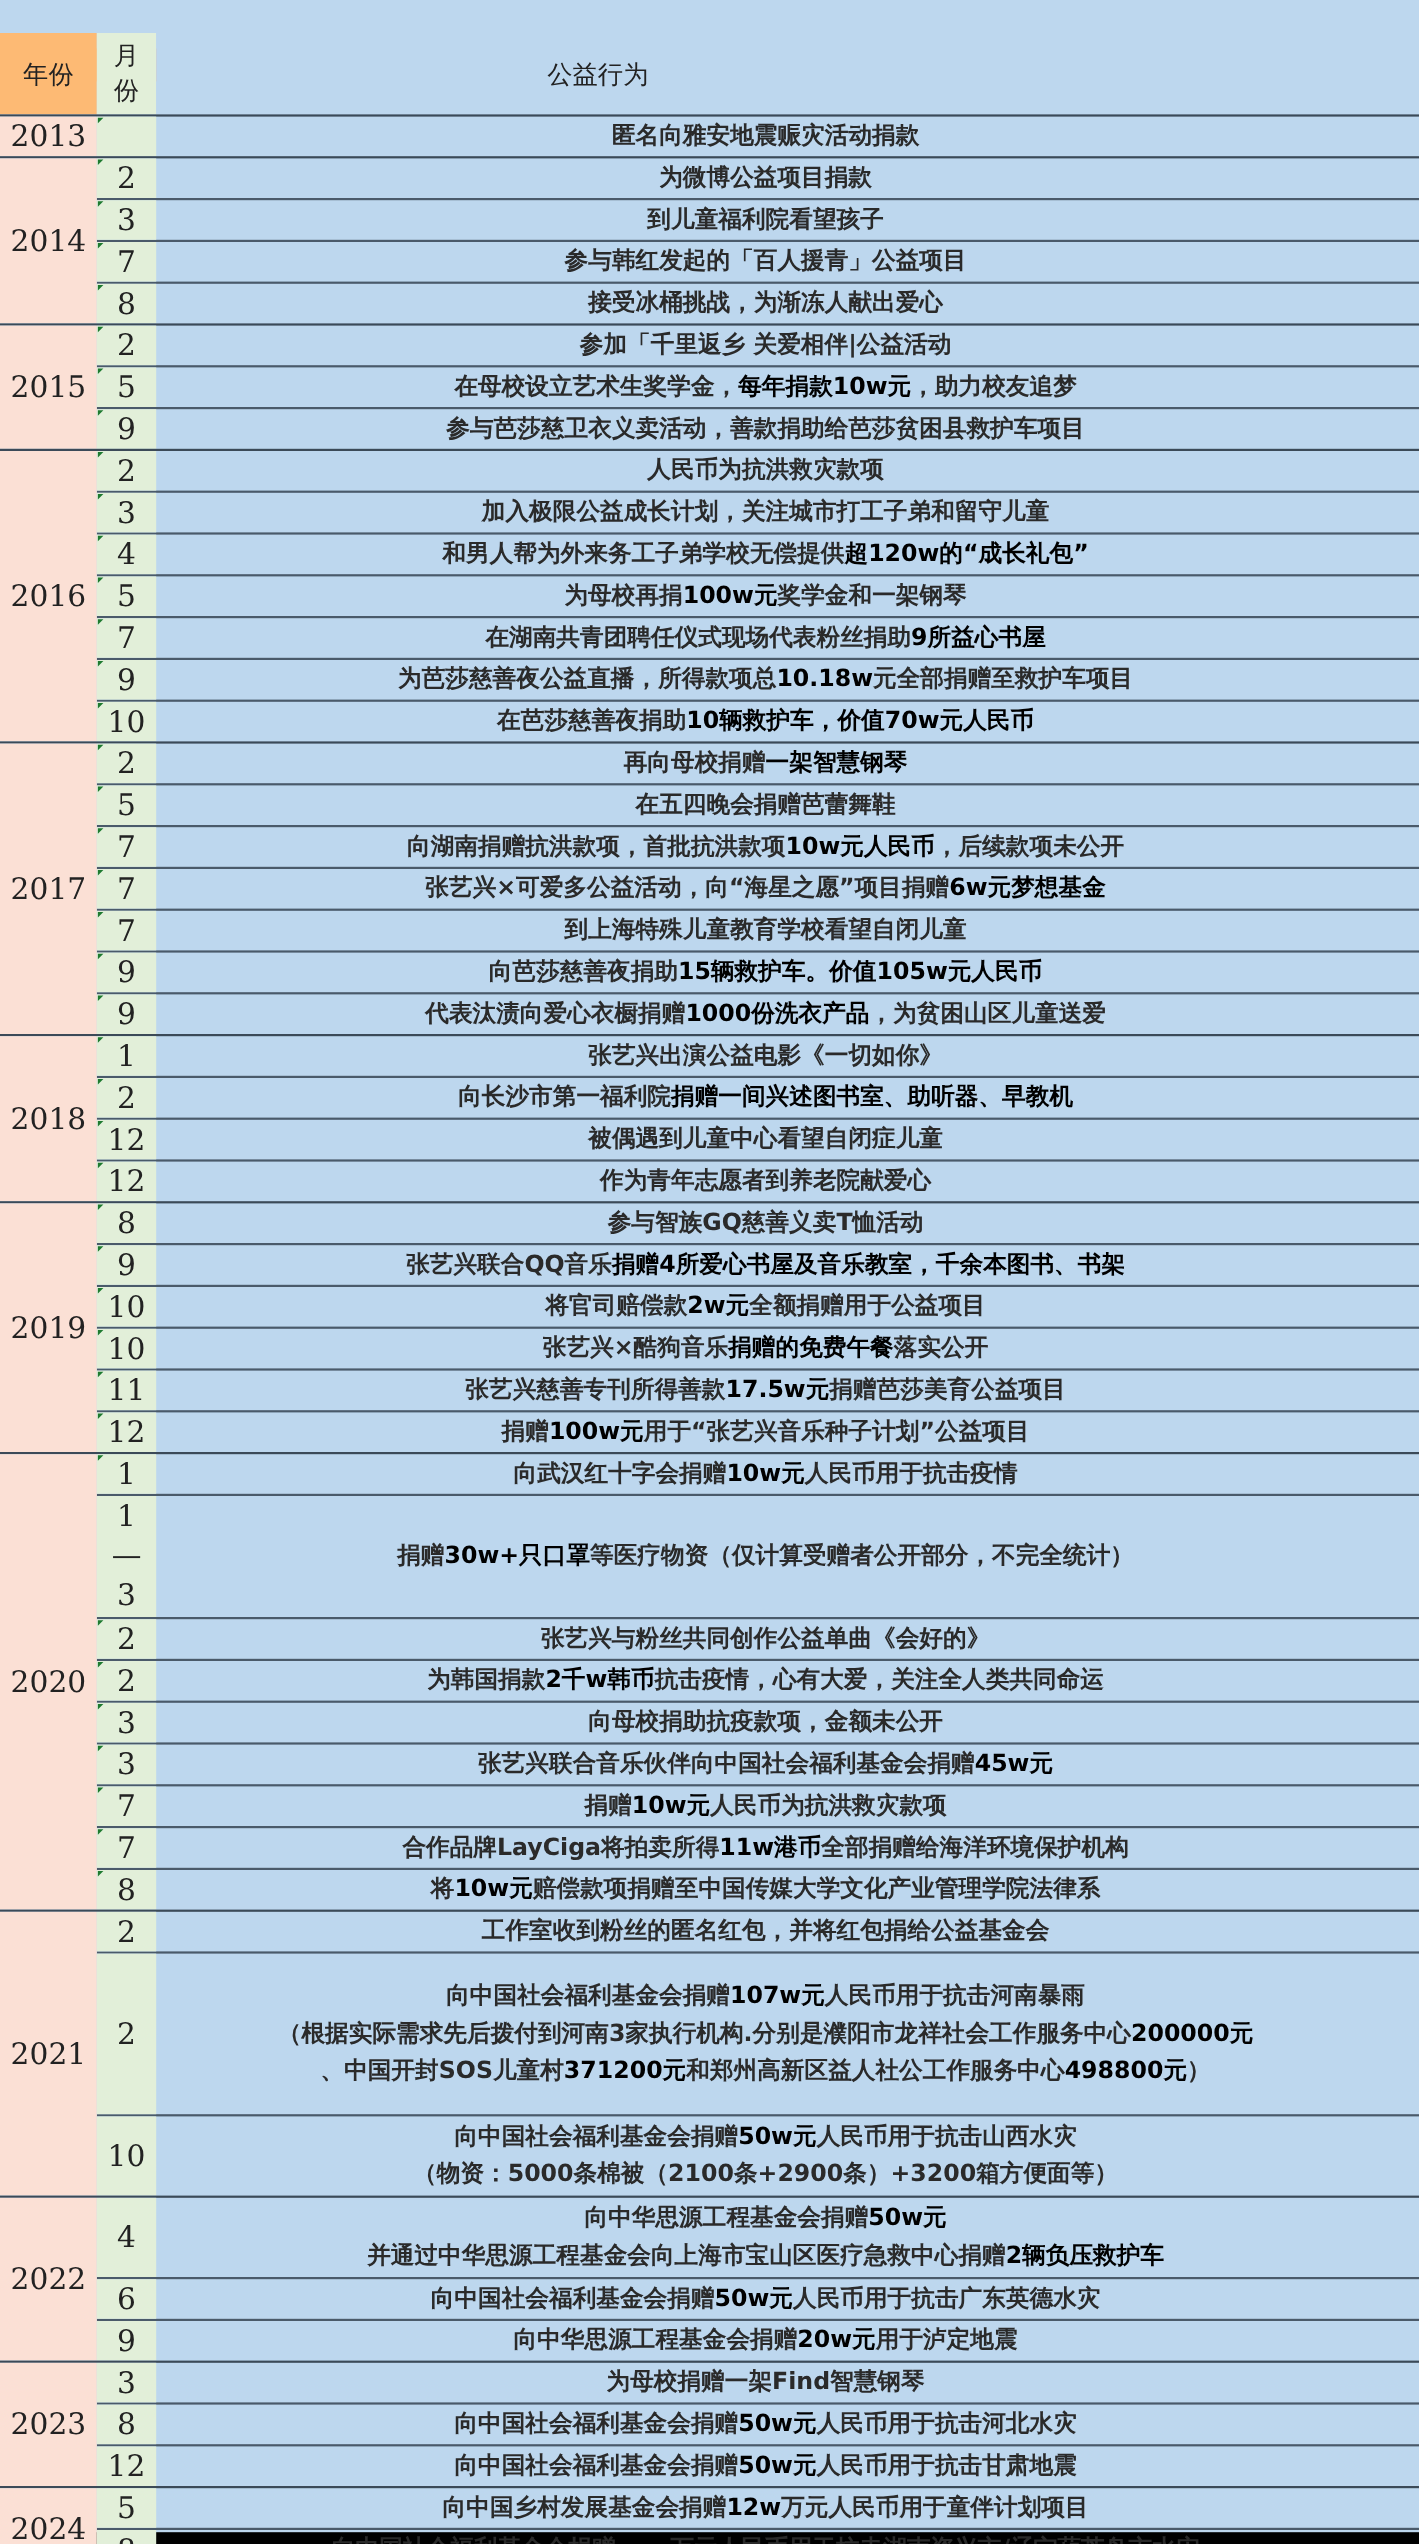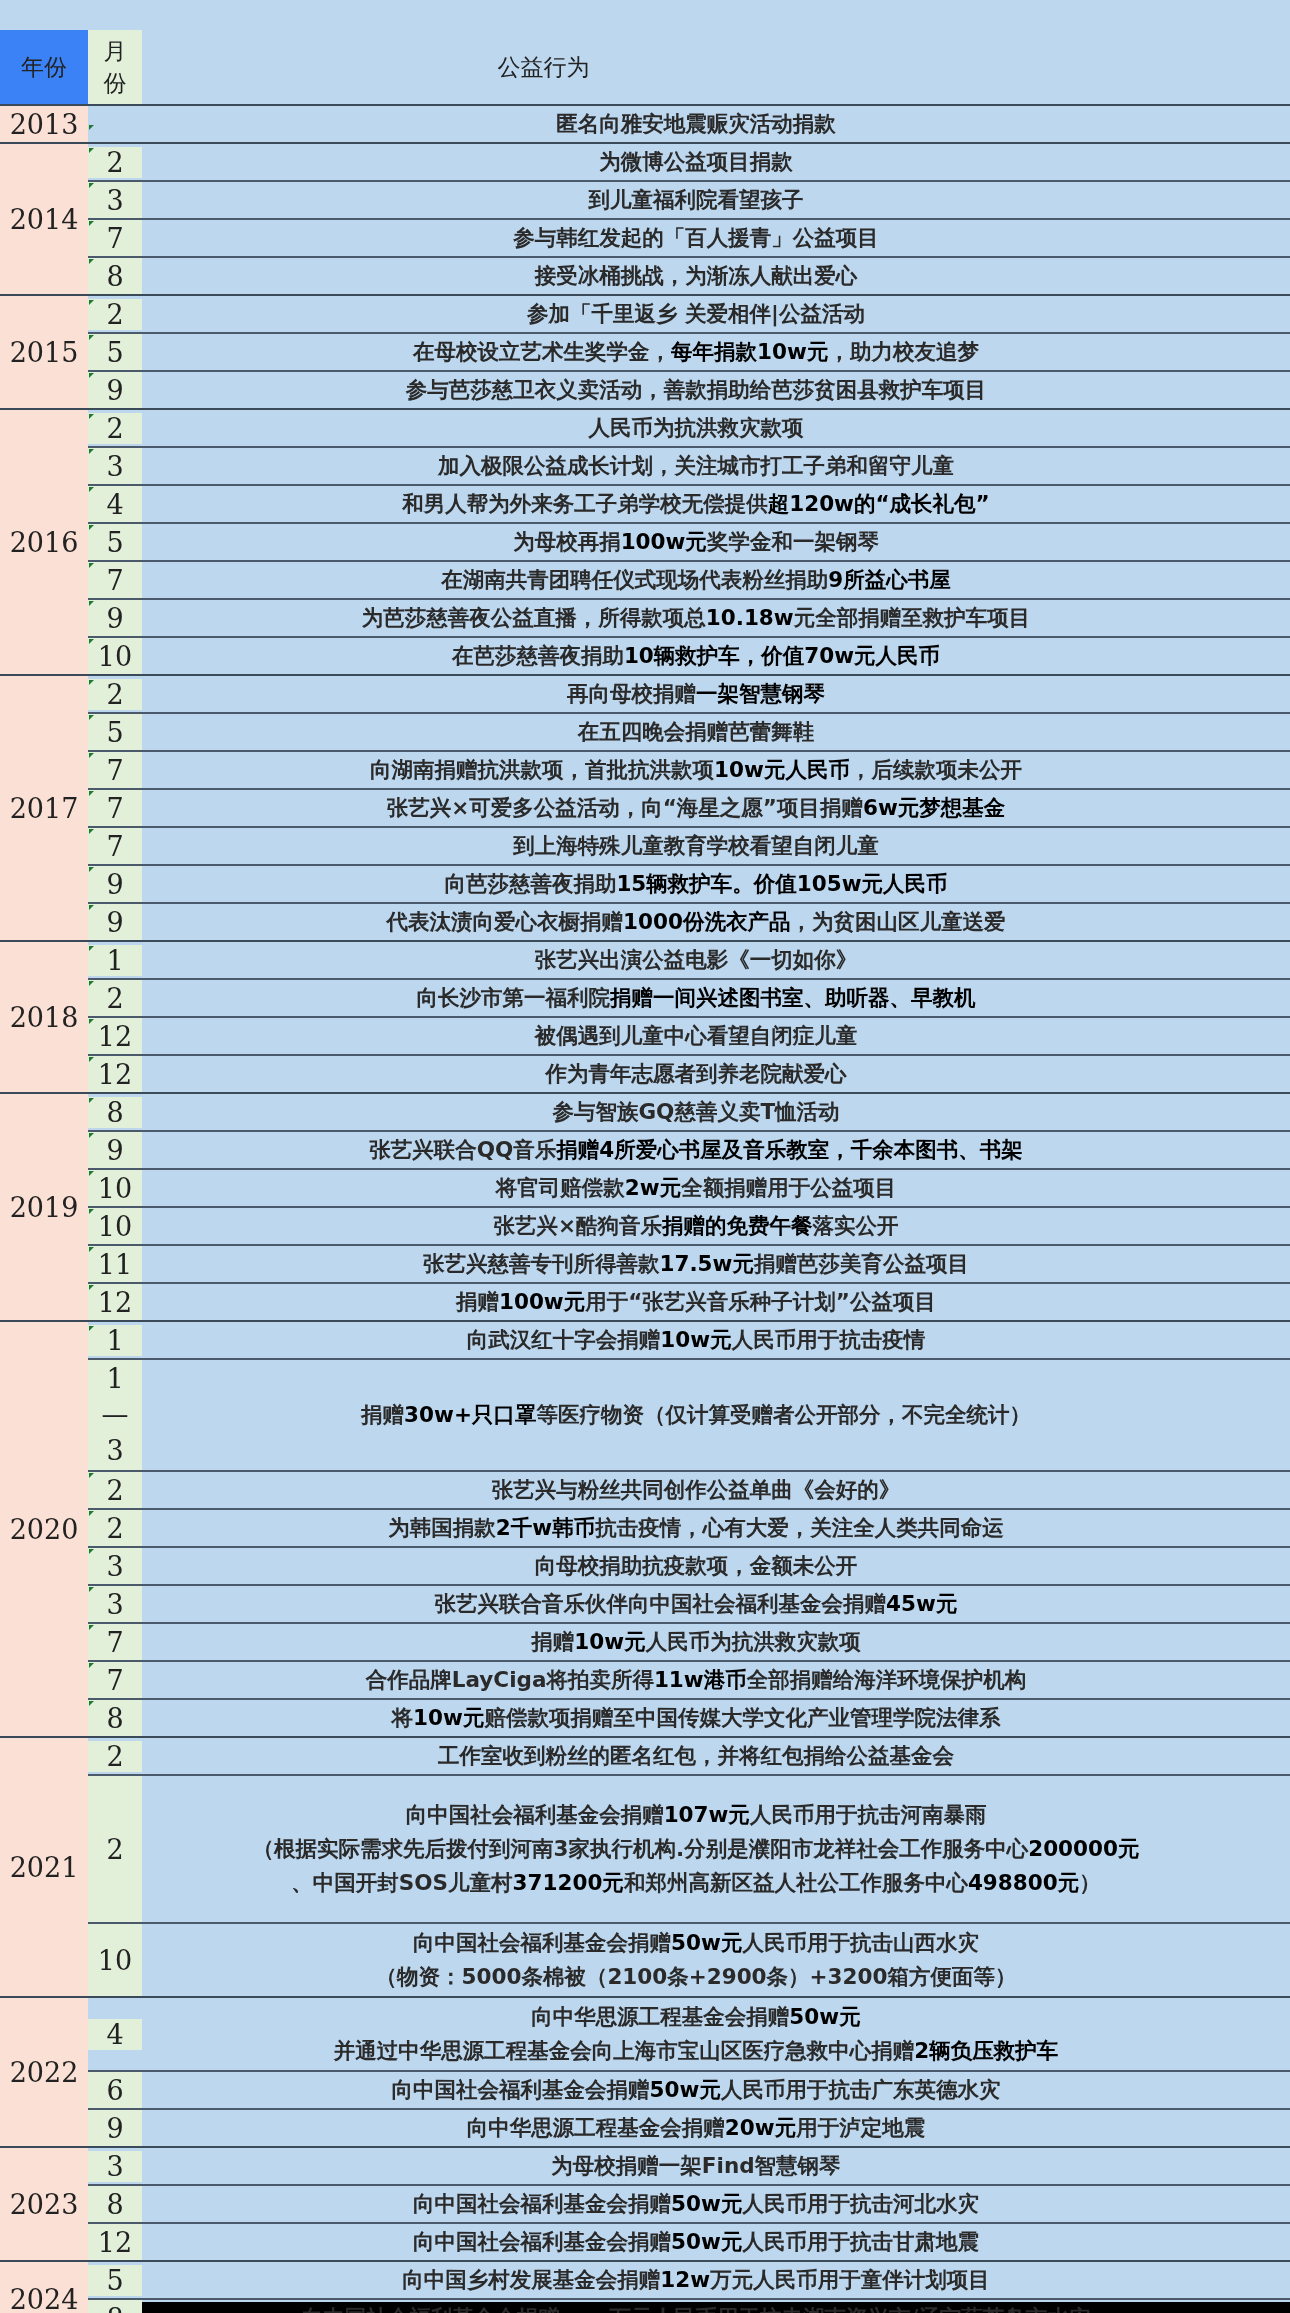--- a/index.html
+++ b/index.html
@@ -3,35 +3,35 @@
 <meta charset="utf-8">
 <style>
   html, body { margin:0; padding:0; }
   body { width:1290px; height:2313px; background:#000; overflow:hidden;
          font-family:"DejaVu Serif","Liberation Serif",serif; color:#222; }
   .sheet { position:absolute; left:0; top:0; width:1290px; height:2302px; background:#BDD7EE; }
   .title { position:absolute; left:0; top:0; width:1290px; height:30px; background:#F4B183;
            text-align:center; font:bold 22px/30px "DejaVu Sans","Liberation Sans",sans-serif; color:#3a2a1a;margin-top:44px; }
   .title span { position:relative; left:-35px; }
   .hdr { position:absolute; top:30px; height:74px; }
-  .col-year { left:0; width:88px; background:#3b82f6; }
+  .col-year { left:0; width:88px; background:#fdba74; }
   .col-month { left:88px; width:54px; background:#E2EFD9; }
   .col-act { left:142px; width:1148px; background:#BDD7EE; }
   .hdr-text { display:flex; align-items:center; justify-content:center; height:100%;
               font-size:23px; font-family:"DejaVu Sans","Liberation Sans",sans-serif; }
   .hdr-month .hdr-text { flex-direction:column; line-height:32px; }
   .hdr-act .hdr-text { padding-right:345px;font-family:Liberation Mono, monospace; }
   .grid { position:absolute; left:0; top:104px; width:1290px; }
   .yblock { position:relative; border-top:2px solid #3b4a58; }
   .ycell { position:absolute; left:0; top:0; bottom:0; width:88px; background:#FBE0D5;
            display:flex; align-items:center; justify-content:center; font-size:27px;
            border-right:0; }
   .rows { margin-left:88px; }
   .row { display:flex; border-top:2px solid #4a5a6a; }
-  .row:first-child { border-top:none;align-items:center; }
+  .row:first-child { border-top:none; }
   .mcell { width:54px; background:#E2EFD9; display:flex; flex-direction:column; align-items:center;
            justify-content:center; font-size:27px; position:relative; flex-shrink:0; }
   .mcell::before { content:""; position:absolute; left:1px; top:1px; width:0; height:0;
            border-top:5px solid #1e7a30; border-right:5px solid transparent; }
   .mcell.nomark::before { display:none; }
   .acell { flex:1; display:flex; flex-direction:column; align-items:center; justify-content:center;
            font-family:"DejaVu Sans","Liberation Sans",sans-serif; font-size:21.5px; font-weight:bold;
            color:#2a2a2a; padding:0 40px 0 0; line-height:34px; }
   .acell .line { white-space:nowrap; }
   .hl { color:#000000; } 

